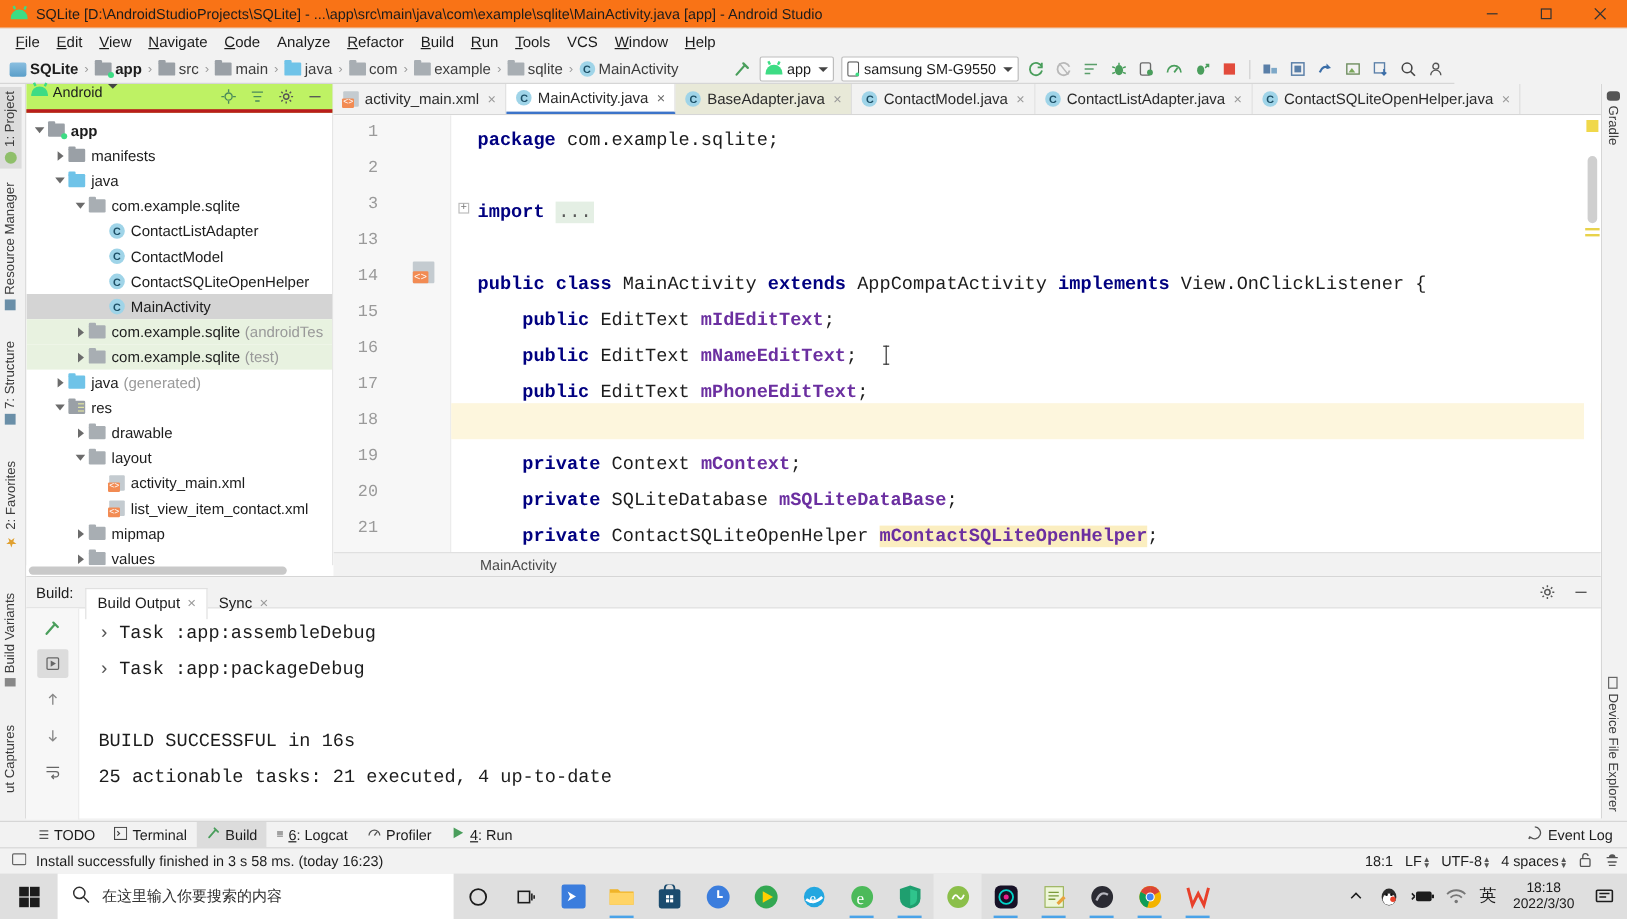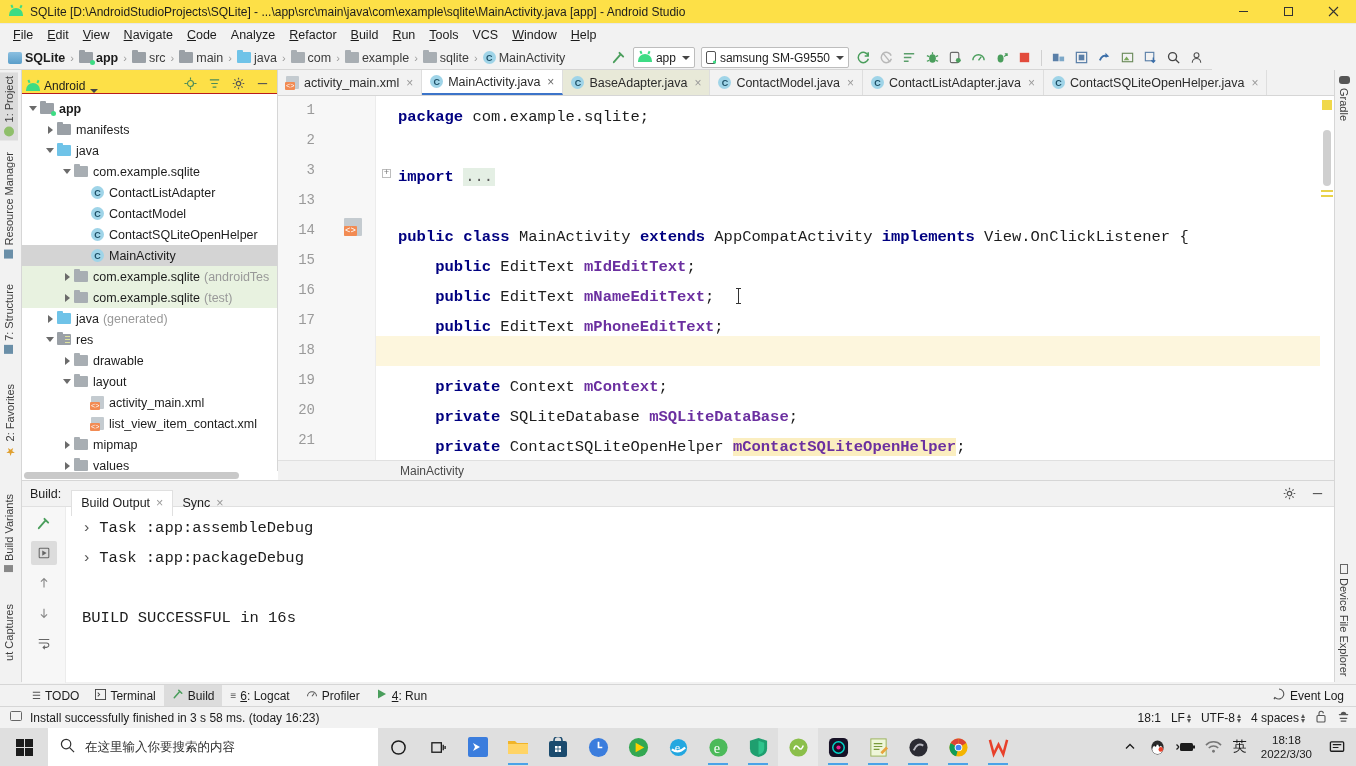--- a/index.html
+++ b/index.html
@@ -9,21 +9,21 @@
     font-size: 12px;
     background: #f2f2f2;
     overflow: hidden;
     -webkit-font-smoothing: antialiased;
   }
   #app { position: relative; width: 1356px; height: 766px; }
 
   
   .titlebar {
     position: absolute; top: 0; left: 0; width: 1356px; height: 24px;
-    background: #fde047; display: flex; align-items: center;
+    background: #f97316; display: flex; align-items: center;
     border-bottom: 1px solid #e8e8e8;
   }
   .tb-icon { width: 16px; height: 16px; margin: 0 6px 0 8px; position: relative; }
   .android-head {
     width: 14px; height: 8px; background: #3ddc84;
     border-radius: 7px 7px 0 0; position: absolute; top: 4px; left: 1px;
   }
   .android-head:before, .android-head:after {
     content: ""; position: absolute; width: 1.5px; height: 3px;
     background: #3ddc84; top: -3px;
@@ -116,22 +116,22 @@
     position: absolute; top: 70px; right: 0; width: 22px; height: 612px;
     background: #f2f2f2; border-left: 1px solid #d6d6d6;
   }
 
   
   .projectpanel {
     position: absolute; top: 70px; left: 22px; width: 256px; height: 410px;
     background: #ffffff; border-right: 1px solid #d6d6d6;
   }
   .pp-header {
-    height: 24px; background: #fde047; display: flex; align-items: flex-end;
-    padding: 0 4px; border-bottom: 1px solid #b91c1c;
+    height: 24px; background: #bef264; display: flex; align-items: flex-start;
+    padding: 0 4px; border-bottom: 3px solid #b91c1c;
   }
   .pp-title { font-size: 12px; color: #1c1c1c; margin-left: 4px; }
   .pp-hdr-actions { margin-left: auto; display: flex; align-items: center; gap: 2px; }
   .tree { padding: 4px 0 0 0; font-size: 12.5px; color: #1c1c1c; overflow: hidden; height: 386px; }
   .trow {
     height: 21px; display: flex; align-items: center; white-space: nowrap;
     padding-left: 4px;
   }
   .trow.sel { background: #d4d4d4; }
   .trow.grn { background: #e8f2e0; }
@@ -826,21 +826,21 @@
           <svg width="14" height="14" viewBox="0 0 16 16">
               <path d="M8 3 L8 13 M4.5 9.5 L8 13 L11.5 9.5" stroke="#888" stroke-width="1.3" fill="none"></path>
             </svg>
         </span>
         <span class="sb">
           <svg width="14" height="14" viewBox="0 0 16 16">
               <path d="M2 4h12M2 8h9a2.5 2.5 0 0 1 0 5H7M9 11 L7 13 L9 15" stroke="#666" stroke-width="1.2" fill="none"></path>
             </svg>
         </span>
       </div>
-      <div class="bp-out"><div><span class="chev">›</span>Task :app:assembleDebug</div><div><span class="chev">›</span>Task :app:packageDebug</div><div>&nbsp;</div><div>BUILD SUCCESSFUL in 16s</div></div>
+      <div class="bp-out"><div><span class="chev">›</span>Task :app:assembleDebug</div><div><span class="chev">›</span>Task :app:packageDebug</div><div>&nbsp;</div><div>BUILD SUCCESSFUL in 16s</div><div>25 actionable tasks: 21 executed, 4 up-to-date</div></div>
     </div>
   </div>
 
   <div class="bottombar">
     <div class="btab">
       <span style="font-size:10px;color:#555;">☰</span>
       <span>TODO</span>
     </div>
     <div class="btab">
       <span><svg width="11" height="11" viewBox="0 0 12 12">

